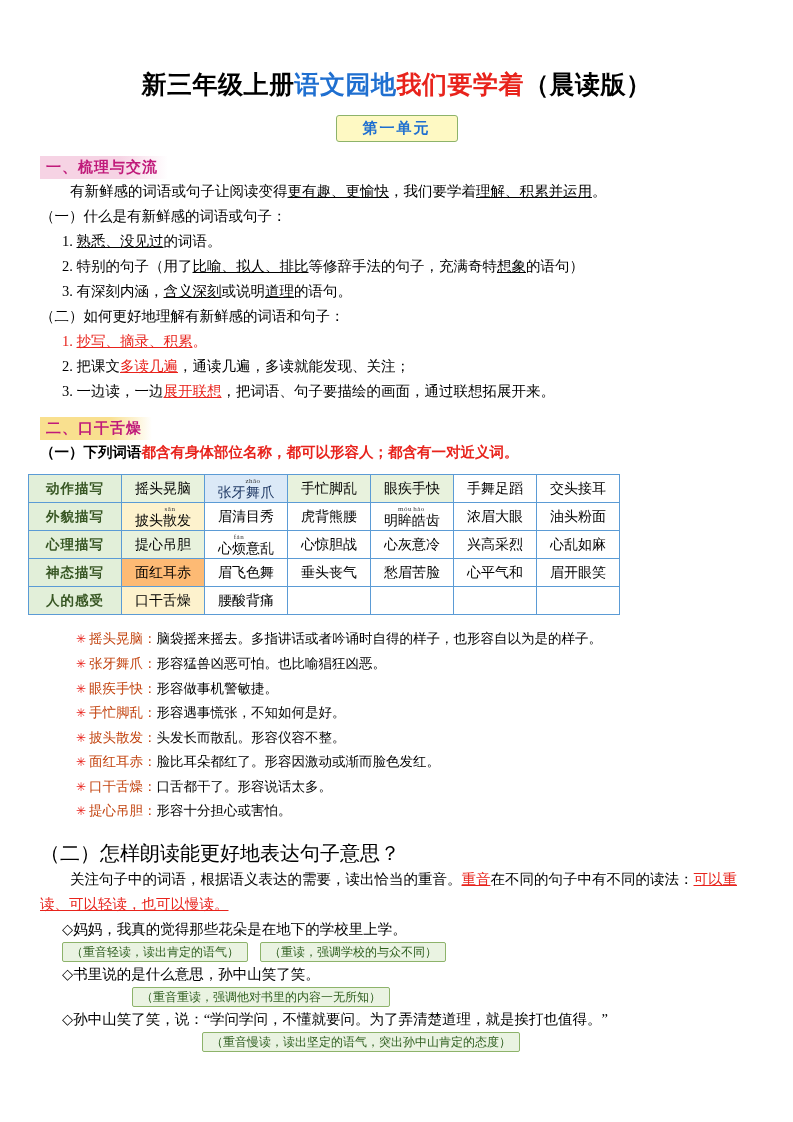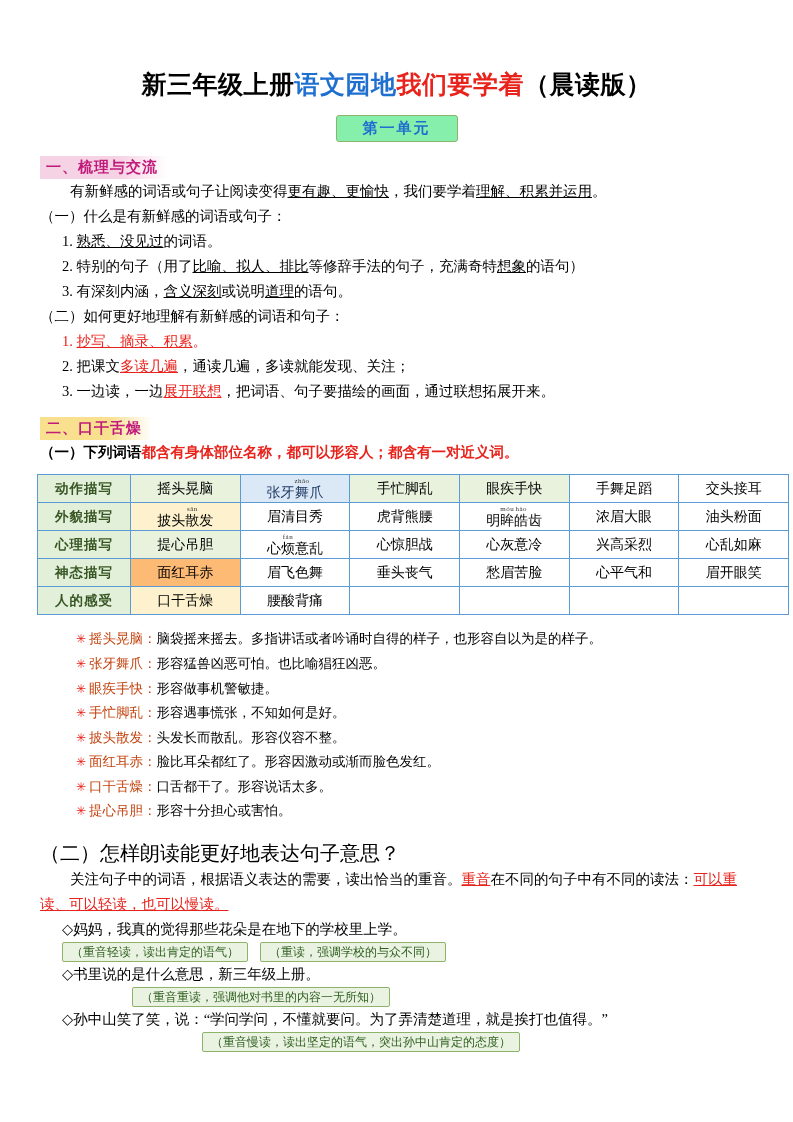--- a/index.html
+++ b/index.html
@@ -35,21 +35,21 @@
   .title .blue  { color: #1f6fd0; }
   .title .red   { color: #e8231c; }
 
   
   .unit-banner-wrap {
     text-align: center;
     margin-top: 14px;
   }
   .unit-banner {
     display: inline-block;
-    background: #86efac;
+    background: #fef9c3;
     border: 1px solid #8db36a;
     border-radius: 3px;
     color: #1f6fd0;
     font-weight: bold;
     font-size: 15px;
     padding: 3px 26px;
     letter-spacing: 2px;
   }
 
   
@@ -75,22 +75,22 @@
   .indent2 { text-indent: 30px; }
   .ml1 { margin-left: 62px; }
   .u { text-decoration: underline; }
   .red { color: #e8231c; }
   .redu { color: #e8231c; text-decoration: underline; }
   .bold { font-weight: bold; }
 
   
   table.word-table {
     border-collapse: collapse;
-    margin: 9px 0 0 37px;
-    width: 752px;
+    margin: 9px 0 0 28px;
+    width: 592px;
     table-layout: fixed;
   }
   table.word-table td {
     border: 1px solid #5b9bd5;
     height: 27px;
     text-align: center;
     font-size: 14px;
     vertical-align: middle;
     padding: 0;
   }
@@ -275,20 +275,20 @@
 
     <div class="q-head">（二）怎样朗读能更好地表达句子意思？</div>
 
     <div class="body-line indent2">
       <span>关注句子中的词语，根据语义表达的需要，读出恰当的重音。</span><span class="redu">重音</span><span>在不同的句子中有不同的读法：</span><span class="redu">可以重读、可以轻读，也可以慢读。</span>
     </div>
 
     <div id="examples-list">
         <div class="body-line ml1">◇妈妈，我真的觉得那些花朵是在地下的学校里上学。</div>
         <div class="tagline" style="margin-left: 62px;"><span class="tag">（重音轻读，读出肯定的语气）</span><span class="tag">（重读，强调学校的与众不同）</span></div>
-        <div class="body-line ml1">◇书里说的是什么意思，新三年级上册。</div>
+        <div class="body-line ml1">◇书里说的是什么意思，孙中山笑了笑。</div>
         <div class="tagline" style="margin-left: 132px;"><span class="tag">（重音重读，强调他对书里的内容一无所知）</span></div>
         <div class="body-line ml1">◇孙中山笑了笑，说：“学问学问，不懂就要问。为了弄清楚道理，就是挨打也值得。”</div>
         <div class="tagline" style="margin-left: 202px;"><span class="tag">（重音慢读，读出坚定的语气，突出孙中山肯定的态度）</span></div>
       </div>
   </div>
 
 </div>
 
 </body></html>

